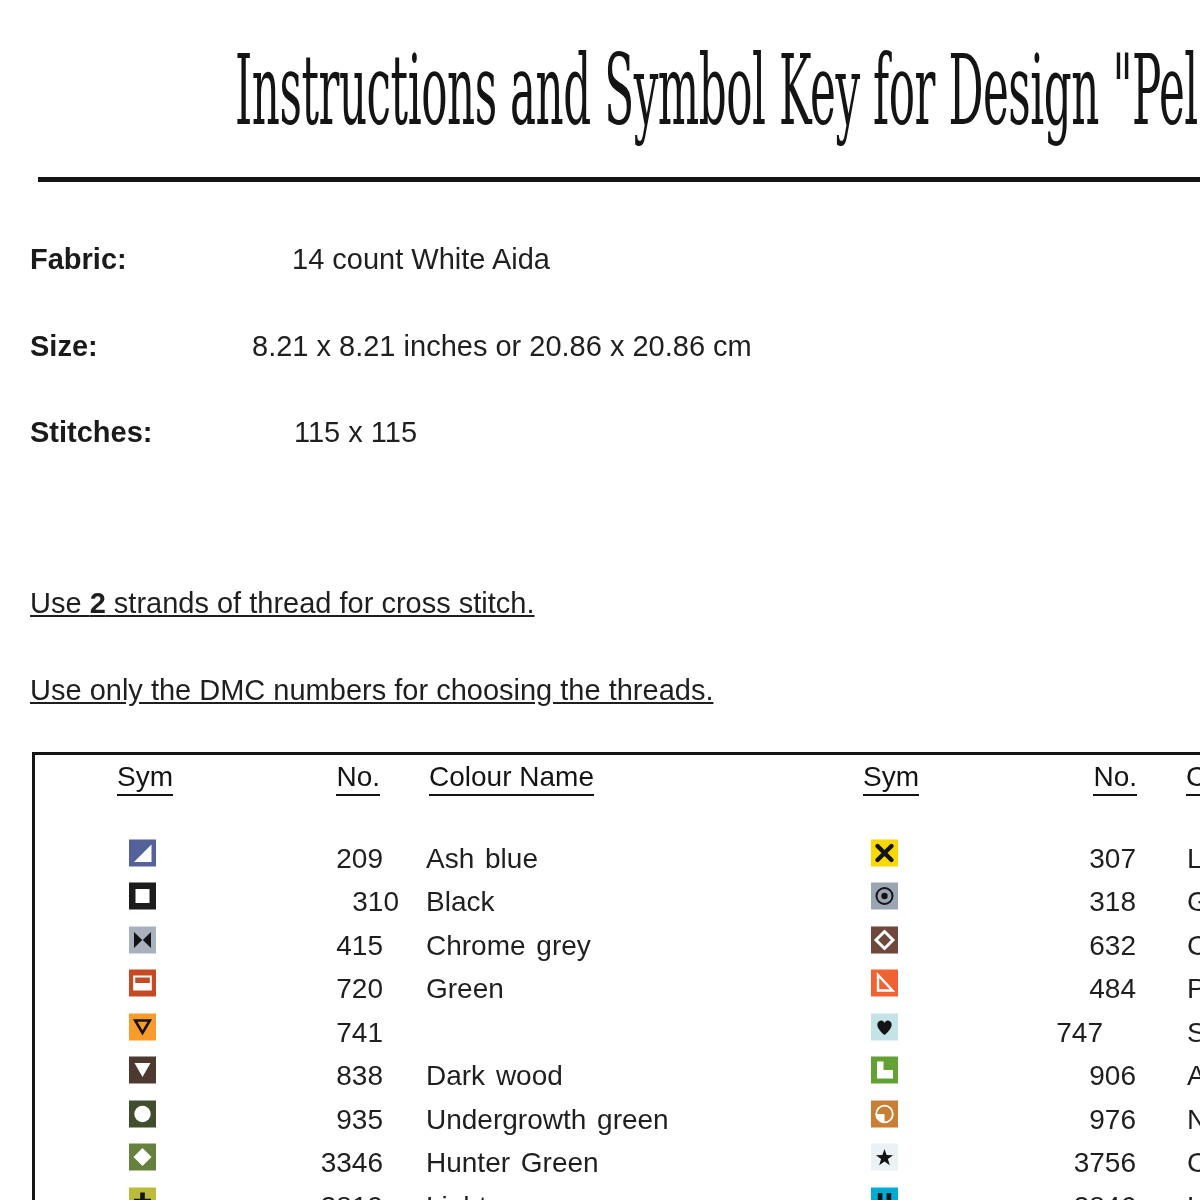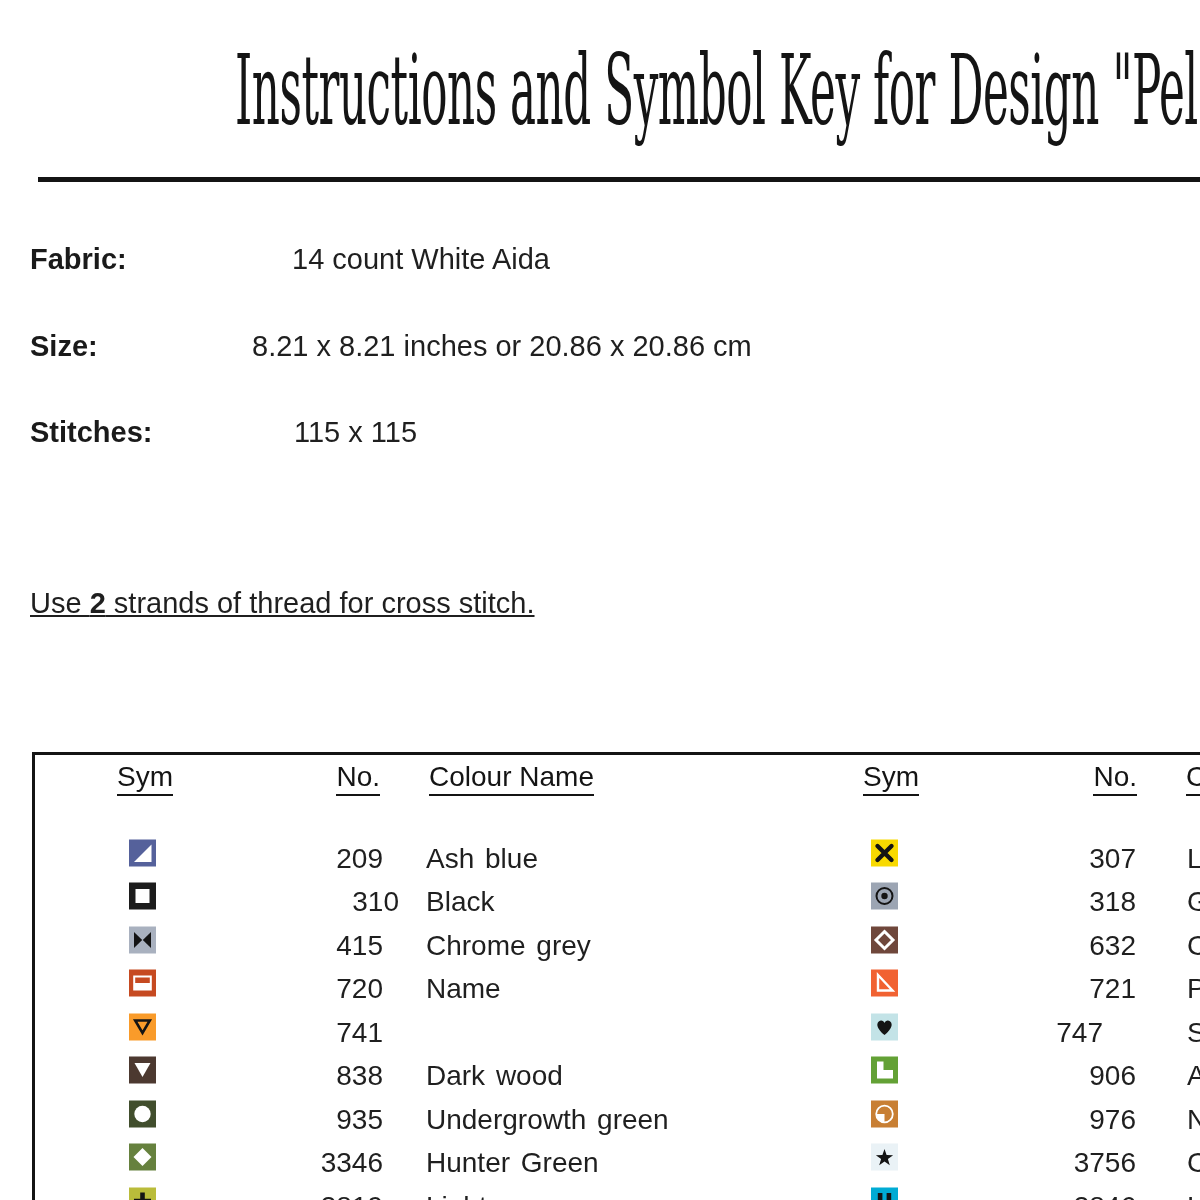--- a/index.html
+++ b/index.html
@@ -65,20 +65,21 @@
   <div class="spec" style="top:329px">
     <span class="spec-label">Size:</span>
     <span class="spec-value" style="left:252px">8.21 x 8.21 inches or 20.86 x 20.86 cm</span>
   </div>
   <div class="spec" style="top:415px">
     <span class="spec-label">Stitches:</span>
     <span class="spec-value" style="left:294px">115 x 115</span>
   </div>
 
   <div class="note" style="top:586px"><span>Use </span><b>2</b><span> strands of thread for cross stitch.</span></div>
+  <div class="note" style="top:673px">Use only the DMC numbers for choosing the threads.</div>
 
   <div class="key-table" id="keyTable">
     <span class="th" style="left:82px">Sym</span>
     <span class="th" style="right:869px;left:auto">No.</span>
     <span class="th" style="left:394px">Colour Name</span>
     <span class="th" style="left:828px">Sym</span>
     <span class="th" style="right:112px;left:auto">No.</span>
     <span class="th" style="left:1151px">Colour Name</span>
   <div class="key-row" style="top: 76px;">
         <span class="swatch" style="left:94px;background:#55619b">
@@ -109,21 +110,21 @@
         <span class="cell-name" style="left:391px">Chrome grey</span>
       </div>
       <div class="key-row" style="top: 206.5px;">
         <span class="swatch" style="left:94px;background:#c64a21">
           <svg viewBox="0 0 27 27" xmlns="http://www.w3.org/2000/svg">
             <rect x="5.2" y="7" width="16.6" height="13" fill="none" stroke="#ffffff" stroke-width="2"></rect>
             <rect x="5.2" y="13.5" width="16.6" height="6.5" fill="#ffffff"></rect>
           </svg>
         </span>
         <span class="cell-no" style="left:248px">720</span>
-        <span class="cell-name" style="left:391px">Name</span>
+        <span class="cell-name" style="left:391px">Green</span>
       </div>
       <div class="key-row" style="top: 250px;">
         <span class="swatch" style="left:94px;background:#f99b2a">
           <svg viewBox="0 0 27 27" xmlns="http://www.w3.org/2000/svg">
             <polygon points="6.2,7 20.8,7 13.5,19.5" fill="none" stroke="#141414" stroke-width="2.6"></polygon>
           </svg>
         </span>
         <span class="cell-no" style="left:248px">741</span>
       </div>
       <div class="key-row" style="top: 293.5px;">
@@ -189,21 +190,21 @@
         </span>
         <span class="cell-no" style="left:1001px">632</span>
         <span class="cell-name" style="left:1152px">C</span>
       </div>
       <div class="key-row" style="top: 206.5px;">
         <span class="swatch" style="left:836px;background:#f16232">
           <svg viewBox="0 0 27 27" xmlns="http://www.w3.org/2000/svg">
             <polygon points="7,5.5 7,21 21.5,21" fill="none" stroke="#ffffff" stroke-width="2.4"></polygon>
           </svg>
         </span>
-        <span class="cell-no" style="left:1001px">721</span>
+        <span class="cell-no" style="left:1001px">484</span>
         <span class="cell-name" style="left:1152px">P</span>
       </div>
       <div class="key-row" style="top: 250px;">
         <span class="swatch" style="left:836px;background:#c3e3e7">
           <svg viewBox="0 0 27 27" xmlns="http://www.w3.org/2000/svg">
             <path d="M13.5,21.5 C6.2,15.5 4.8,10.5 7.8,7.9 C10.2,5.9 12.8,7.4 13.5,9.6 C14.2,7.4 16.8,5.9 19.2,7.9 C22.2,10.5 20.8,15.5 13.5,21.5 Z" fill="#141414"></path>
           </svg>
         </span>
         <span class="cell-no" style="left:968px">747</span>
         <span class="cell-name" style="left:1152px">S</span>

